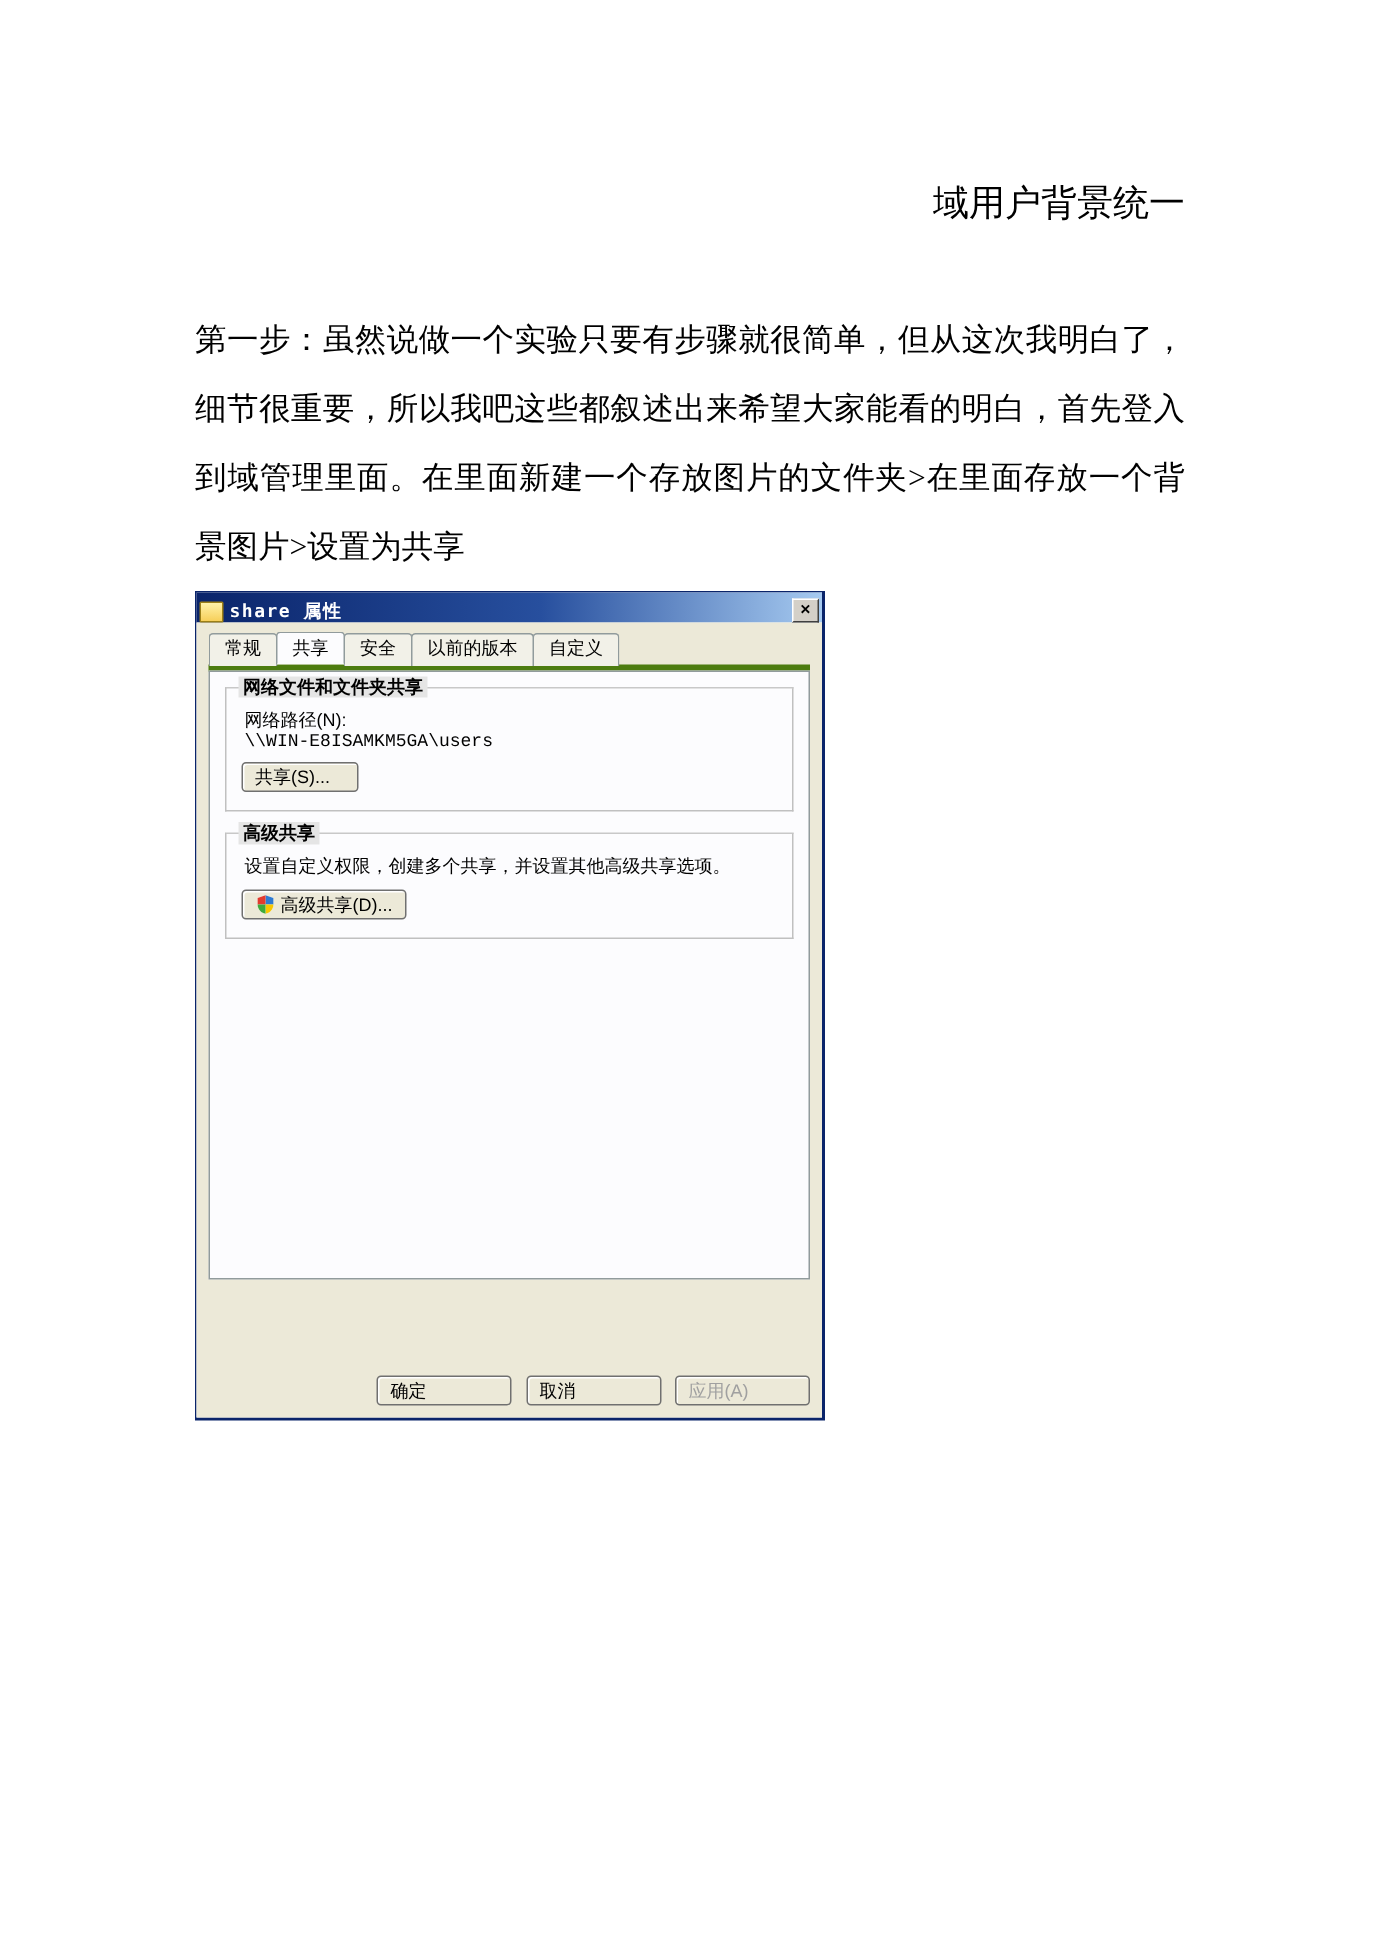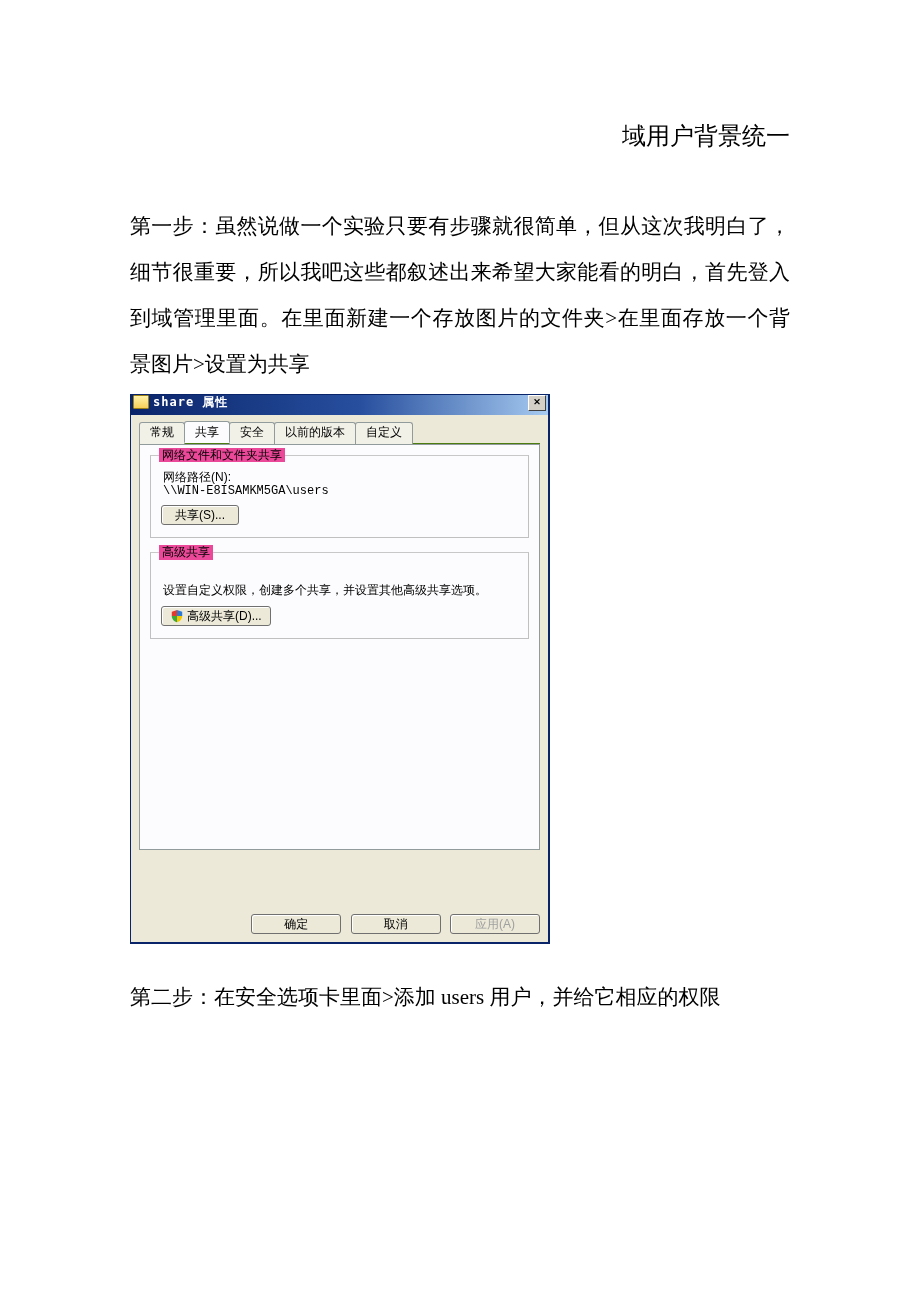--- a/index.html
+++ b/index.html
@@ -36,21 +36,21 @@
     border-bottom-width: 2px;
     font-family: Tahoma, "宋体", sans-serif;
     font-size: 12px;
     line-height: 1.2;
     color: #000;
   }
   .titlebar {
     background: linear-gradient(to right, #0a246a, #274f9e 55%, #a6caf0);
     height: 20px;
     display: flex;
-    align-items: flex-start;
+    align-items: flex-end;
     padding: 0 2px;
   }
   .titlebar .folder-mini {
     width: 14px; height: 12px;
     background: linear-gradient(#fff2a8, #f6cf5a);
     border: 1px solid #9b7f17;
     border-radius: 1px;
     margin-right: 4px;
   }
   .titlebar-text {
@@ -71,21 +71,21 @@
     font-family: Arial;
     font-size: 9px;
     font-weight: bold;
   }
   .dlg-body {
     background: #ece9d8;
     padding: 6px 8px 8px 8px;
   }
   .tabs {
     display: flex;
-    border-bottom: 2px solid #4d7c0f;
+    border-bottom: 5px solid #4d7c0f;
     margin-bottom: -1px;
   }
   .tab {
     padding: 2px 10px 3px 10px;
     border: 1px solid #919b9c;
     border-bottom: none;
     border-top-left-radius: 3px;
     border-top-right-radius: 3px;
     background: #f2f1e8;
     margin-right: -1px;
@@ -111,24 +111,25 @@
     border: 1px solid #c0c0c0;
     border-top-color: #c8c8c8;
     padding: 10px 10px 12px 10px;
     margin-bottom: 14px;
     position: relative;
   }
   .groupbox > .legend {
     position: absolute;
     top: -8px;
     left: 8px;
-    background: #ec4899;
+    background: #e5e5e5;
     padding: 0 3px;
     font-size: 12px;
     color: #000;
+    font-weight: bold;
   }
   .share-row {
     display: flex;
     align-items: flex-start;
     margin: 4px 0 8px 6px;
   }
   .folder-icon {
     width: 28px; height: 22px;
     background: linear-gradient(#fff2a8, #f6cf5a);
     border: 1px solid #b68b00;
@@ -148,26 +149,26 @@
   .winbtn {
     display: inline-block;
     background: #ece9d8;
     border: 1px solid #707070;
     border-radius: 3px;
     box-shadow: inset 1px 1px 0 #fff;
     padding: 2px 8px;
     font-size: 12px;
     font-family: Tahoma, "宋体", sans-serif;
     min-width: 60px;
-    text-align: center;
+    text-align: left;
     cursor: default;
   }
   .adv-desc {
     font-size: 12px;
-    margin: 20px 0 8px 2px;
+    margin: 4px 0 8px 2px;
   }
   .shield {
     display: inline-block;
     width: 14px; height: 14px;
     vertical-align: -3px;
     margin-right: 3px;
   }
   .bottom-btns {
     text-align: right;
     padding-top: 20px;
@@ -231,14 +232,13 @@
         </div>
         <div class="bottom-btns">
           <span class="winbtn">确定</span>
           <span class="winbtn">取消</span>
           <span class="winbtn disabled">应用(A)</span>
         </div>
       </div>
     </div>
   </div>
 
-  <div class="para">第二步：在安全选项卡里面&gt;添加 users 用户，并给它相应的权限</div>
 </div>
 
 </body></html>

